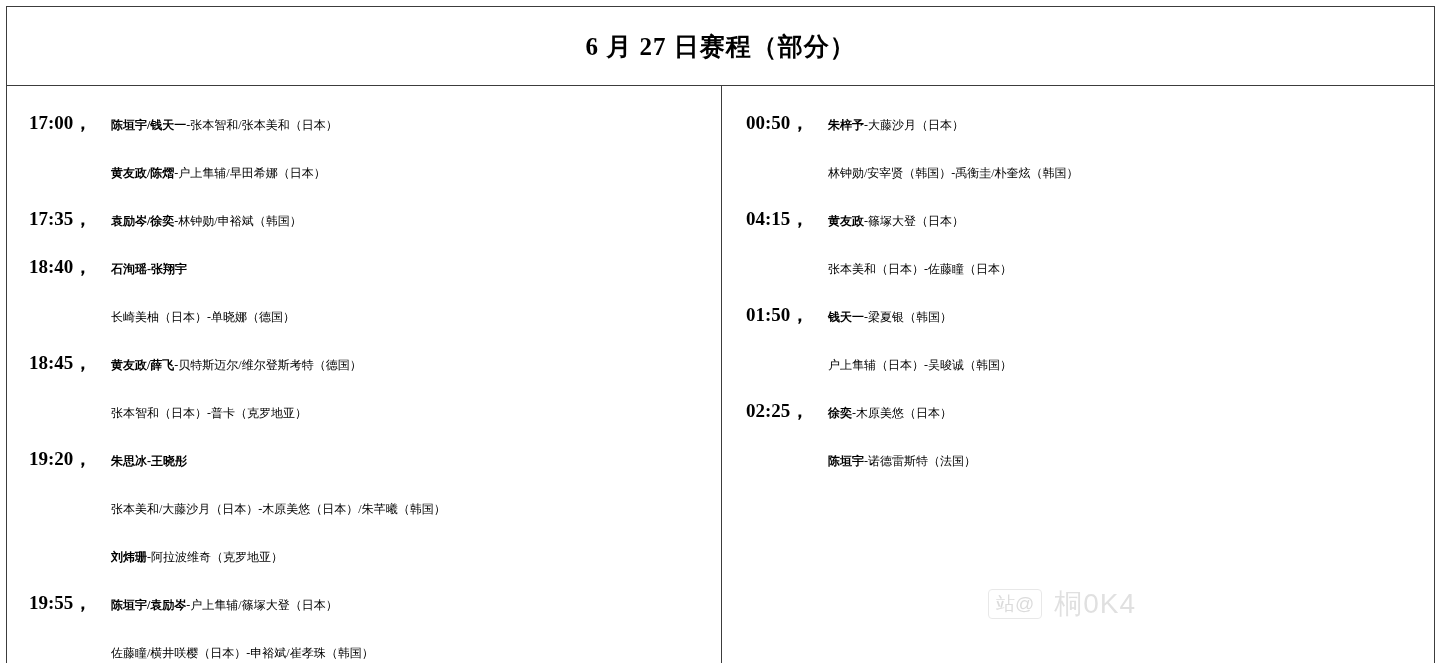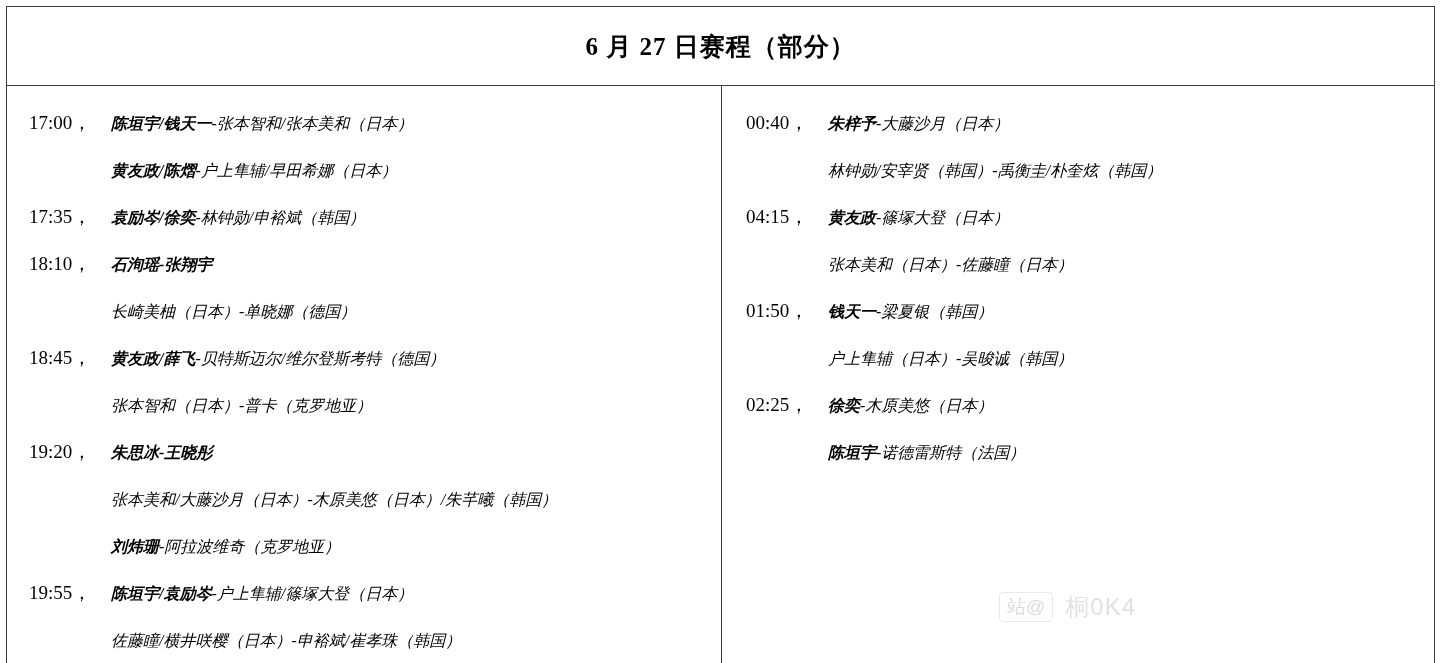--- a/index.html
+++ b/index.html
@@ -67,28 +67,28 @@
     display: flex;
     align-items: baseline;
     font-size: 20px;
     line-height: 46px;
     white-space: nowrap;
   }
   .time {
     flex: 0 0 auto;
     width: 82px;
     font-size: 19px;
+    font-weight: bold;
   }
   .time.empty {
     visibility: hidden;
   }
   .match {
     flex: 0 1 auto;
-    font-size: 16px;
-    font-style: italic;
+    font-size: 12px;
   }
   .b {
     font-weight: bold;
   }
   .watermark {
     position: absolute;
     right: 18px;
     bottom: 40px;
     display: flex;
     align-items: center;
@@ -99,21 +99,21 @@
   .wm-badge {
     font-family: "Liberation Sans", sans-serif;
     font-size: 19px;
     color: #8b8b8b;
     border: 1px solid #b5b5b5;
     border-radius: 4px;
     padding: 1px 7px;
   }
   .wm-text {
     font-family: "Liberation Sans", sans-serif;
-    font-size: 24px;
+    font-size: 28px;
     color: #9a9a9a;
     letter-spacing: 1px;
   }
 </style>
 </head>
 <body>
 
 <div class="page">
 
   <div class="table">
@@ -135,21 +135,21 @@
             </div>
           </div>
           <div class="entry">
             <div class="line">
               <span class="time">17:35，</span>
               <span class="match"><span class="b">袁励岑/徐奕</span><span>-林钟勋/申裕斌（韩国）</span></span>
             </div>
           </div>
           <div class="entry">
             <div class="line">
-              <span class="time">18:10，</span>
+              <span class="time">18:40，</span>
               <span class="match"><span class="b">石洵瑶-张翔宇</span></span>
             </div>
             <div class="line">
               <span class="time empty">18:10，</span>
               <span class="match"><span>长崎美柚（日本）-单晓娜（德国）</span></span>
             </div>
           </div>
           <div class="entry">
             <div class="line">
               <span class="time">18:45，</span>
@@ -181,21 +181,21 @@
             </div>
             <div class="line">
               <span class="time empty">19:55，</span>
               <span class="match"><span>佐藤瞳/横井咲樱（日本）-申裕斌/崔孝珠（韩国）</span></span>
             </div>
           </div>
         </div>
       <div class="col col-right">
           <div class="entry">
             <div class="line">
-              <span class="time">00:40，</span>
+              <span class="time">00:50，</span>
               <span class="match"><span class="b">朱梓予</span><span>-大藤沙月（日本）</span></span>
             </div>
             <div class="line">
               <span class="time empty">00:40，</span>
               <span class="match"><span>林钟勋/安宰贤（韩国）-禹衡圭/朴奎炫（韩国）</span></span>
             </div>
           </div>
           <div class="entry">
             <div class="line">
               <span class="time">04:15，</span>

